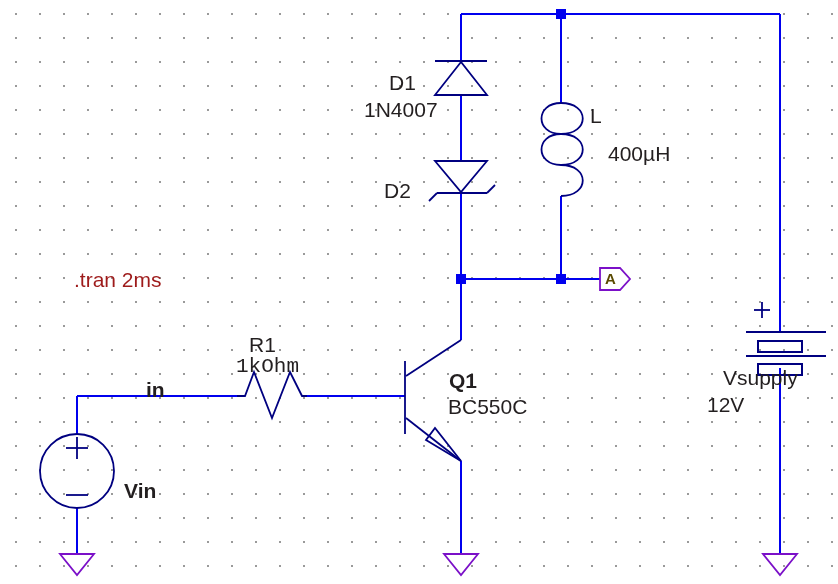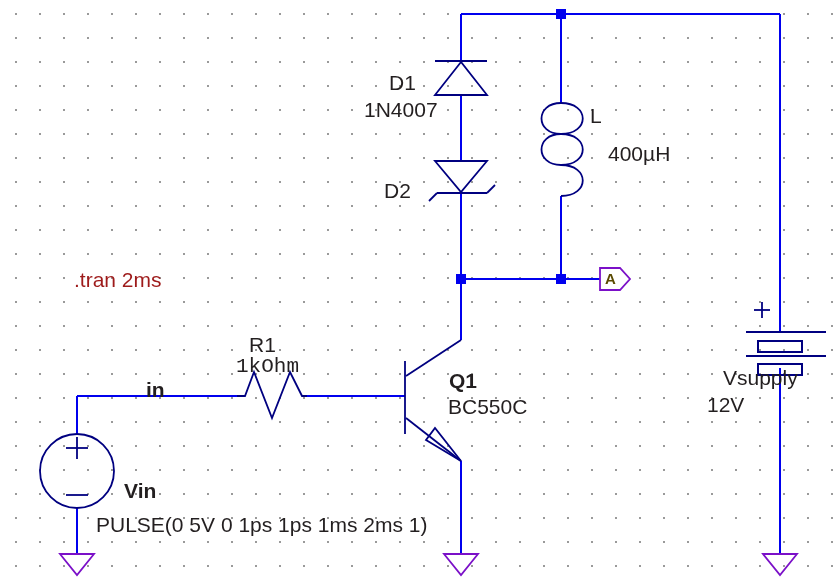--- a/index.html
+++ b/index.html
@@ -170,21 +170,20 @@
   <div class="lbl" style="left:590px; top:107px;">L</div>
   <div class="lbl" style="left:608px; top:145px;">400µH</div>
 
   <div class="lbl" style="left:249px; top:336px;">R1</div>
   <div class="lbl" style="left:236px; top:358px;font-family:Liberation Mono, monospace;">1kOhm</div>
 
   <div class="lbl" style="left:449px; top:372px;font-weight:bold;">Q1</div>
   <div class="lbl" style="left:448px; top:398px;">BC550C</div>
 
   <div class="lbl" style="left:124px; top:482px;font-weight:bold;">Vin</div>
-  <div class="lbl" style="left:96px; top:516px;">PULSE(0 5V 0 1ps 1ps 1ms 2ms 1)</div>
 
   <div class="lbl" style="left:698px; top:369px;margin-left:25px;">Vsupply</div>
   <div class="lbl" style="left:707px; top:396px;">12V</div>
 
   <div class="lbl net" style="left:146px; top:381px;font-weight:bold;">in</div>
 
   <div class="port-letter" style="left:605px; top:270px;">A</div>
 
 </div>
 

